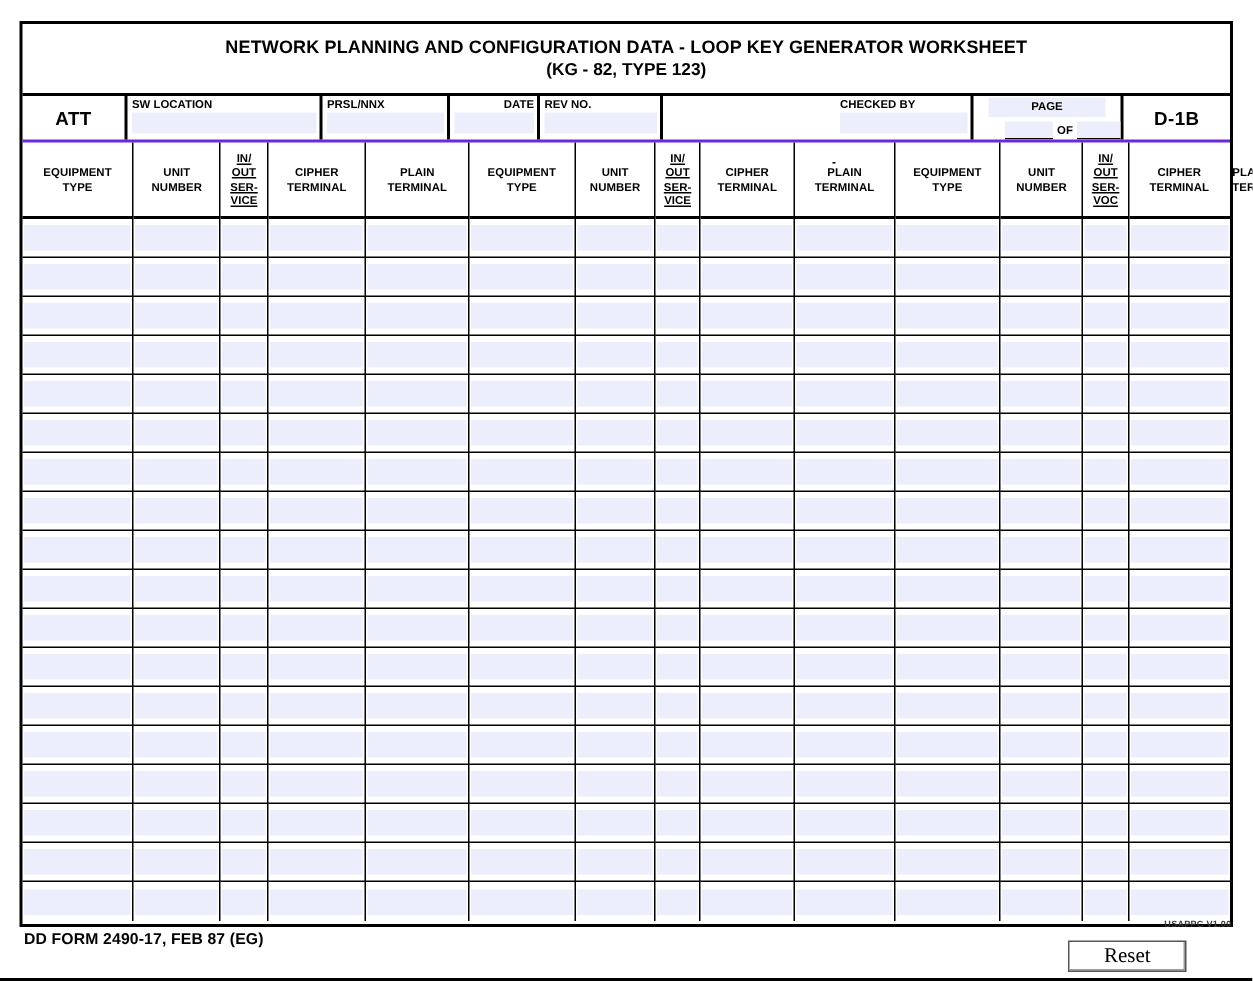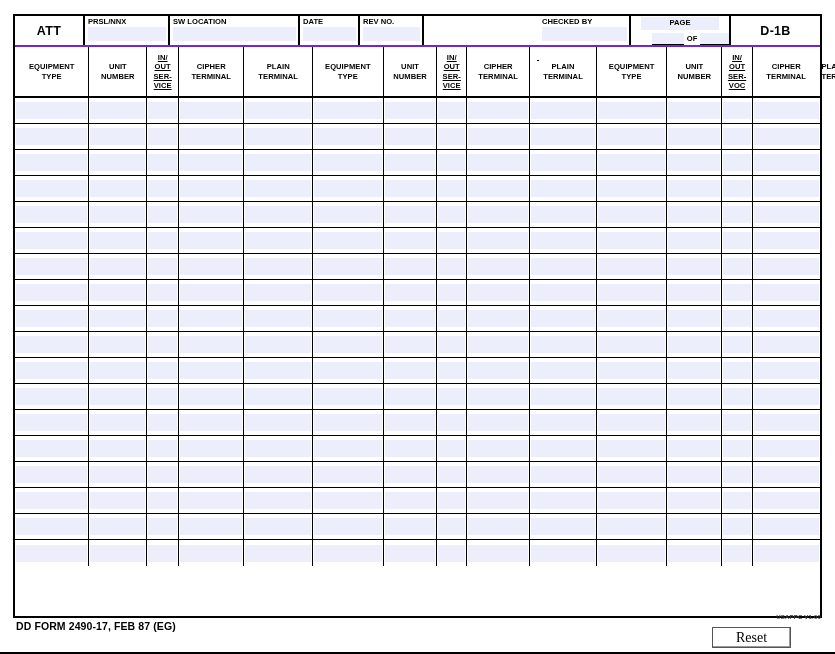--- a/index.html
+++ b/index.html
@@ -235,43 +235,47 @@
     background: #000;
   }
 </style>
 </head>
 <body>
 
 <div class="page">
 
   <div class="form-frame">
 
+    <div class="title-block">
+      <div class="title-line1">NETWORK PLANNING AND CONFIGURATION DATA - LOOP KEY GENERATOR WORKSHEET</div>
+      <div class="title-line2">(KG - 82, TYPE 123)</div>
+    </div>
 
     <div class="meta-row">
 
       <div class="meta-cell centered" style="width:70px;">
         <span class="meta-big">ATT</span>
+      </div>
+
+      <div class="meta-cell" style="width:130px;">
+        <span class="meta-label">SW LOCATION</span>
+        <span class="meta-input"></span>
       </div>
 
       <div class="meta-cell" style="width:85px;">
         <span class="meta-label">PRSL/NNX</span>
         <span class="meta-input"></span>
       </div>
 
-      <div class="meta-cell" style="width:130px;">
-        <span class="meta-label">SW LOCATION</span>
-        <span class="meta-input"></span>
-      </div>
-
-      <div class="meta-cell" style="width:60px;">
+      <div class="meta-cell" style="width:60px;text-align:right;">
         <span class="meta-label">DATE</span>
         <span class="meta-input"></span>
       </div>
 
-      <div class="meta-cell" style="width:64px;">
+      <div class="meta-cell" style="width:82px;">
         <span class="meta-label">REV NO.</span>
         <span class="meta-input"></span>
       </div>
 
       <div class="meta-cell" style="width:115px;margin-top:44px;">
         <span class="meta-label">PREPARED BY</span>
         <span class="meta-input"></span>
       </div>
 
       <div class="meta-cell" style="width:92px;">

